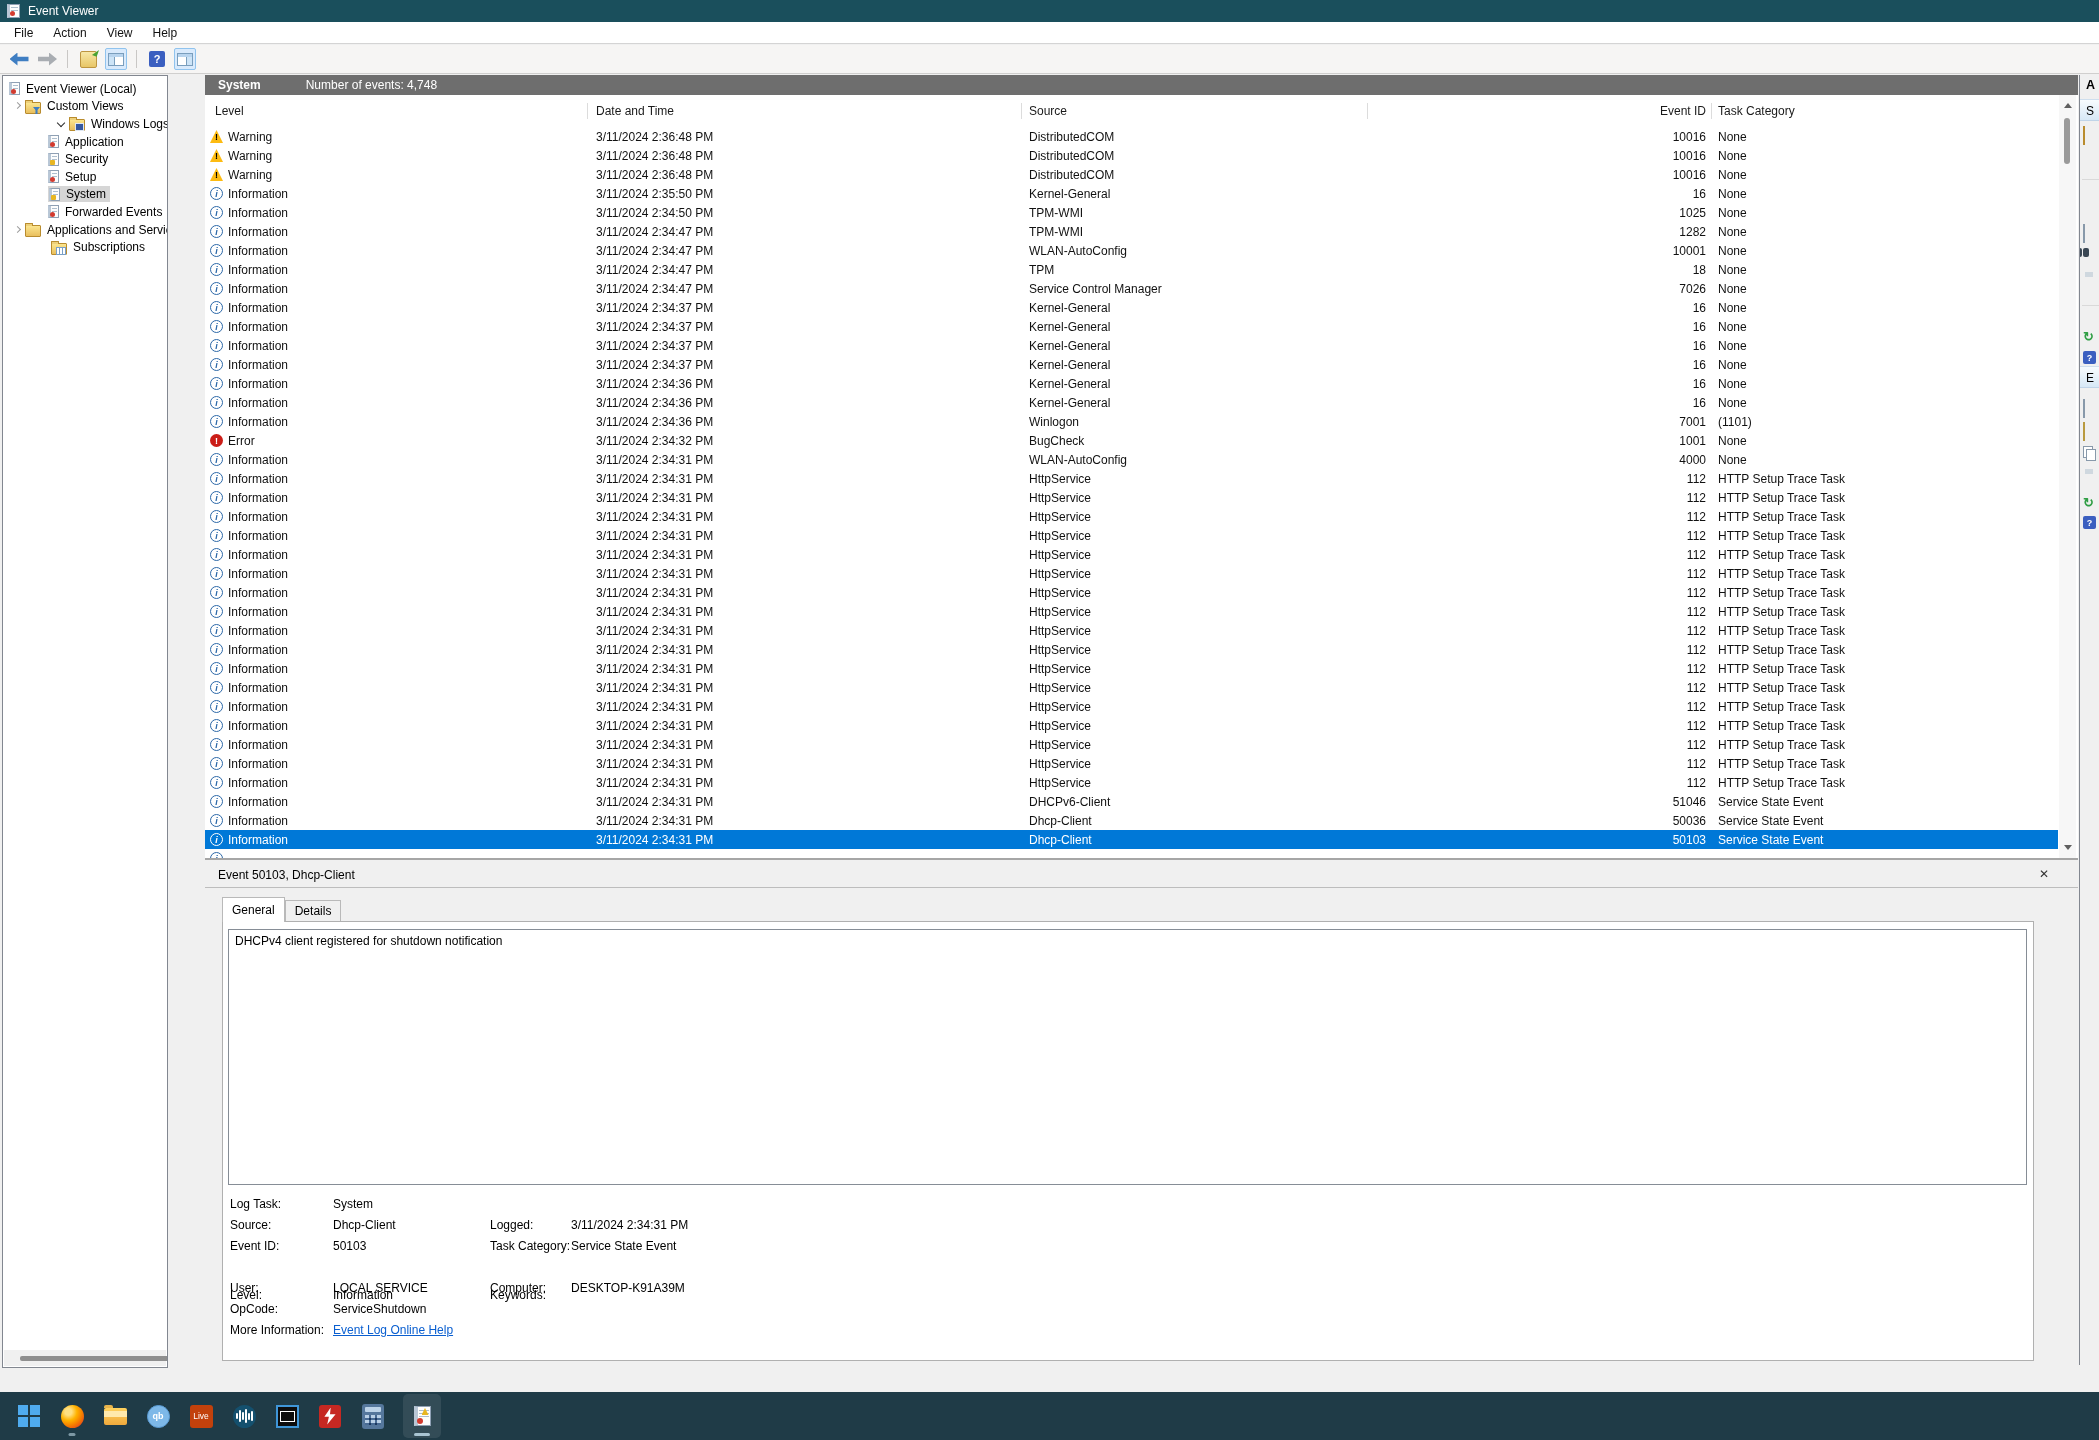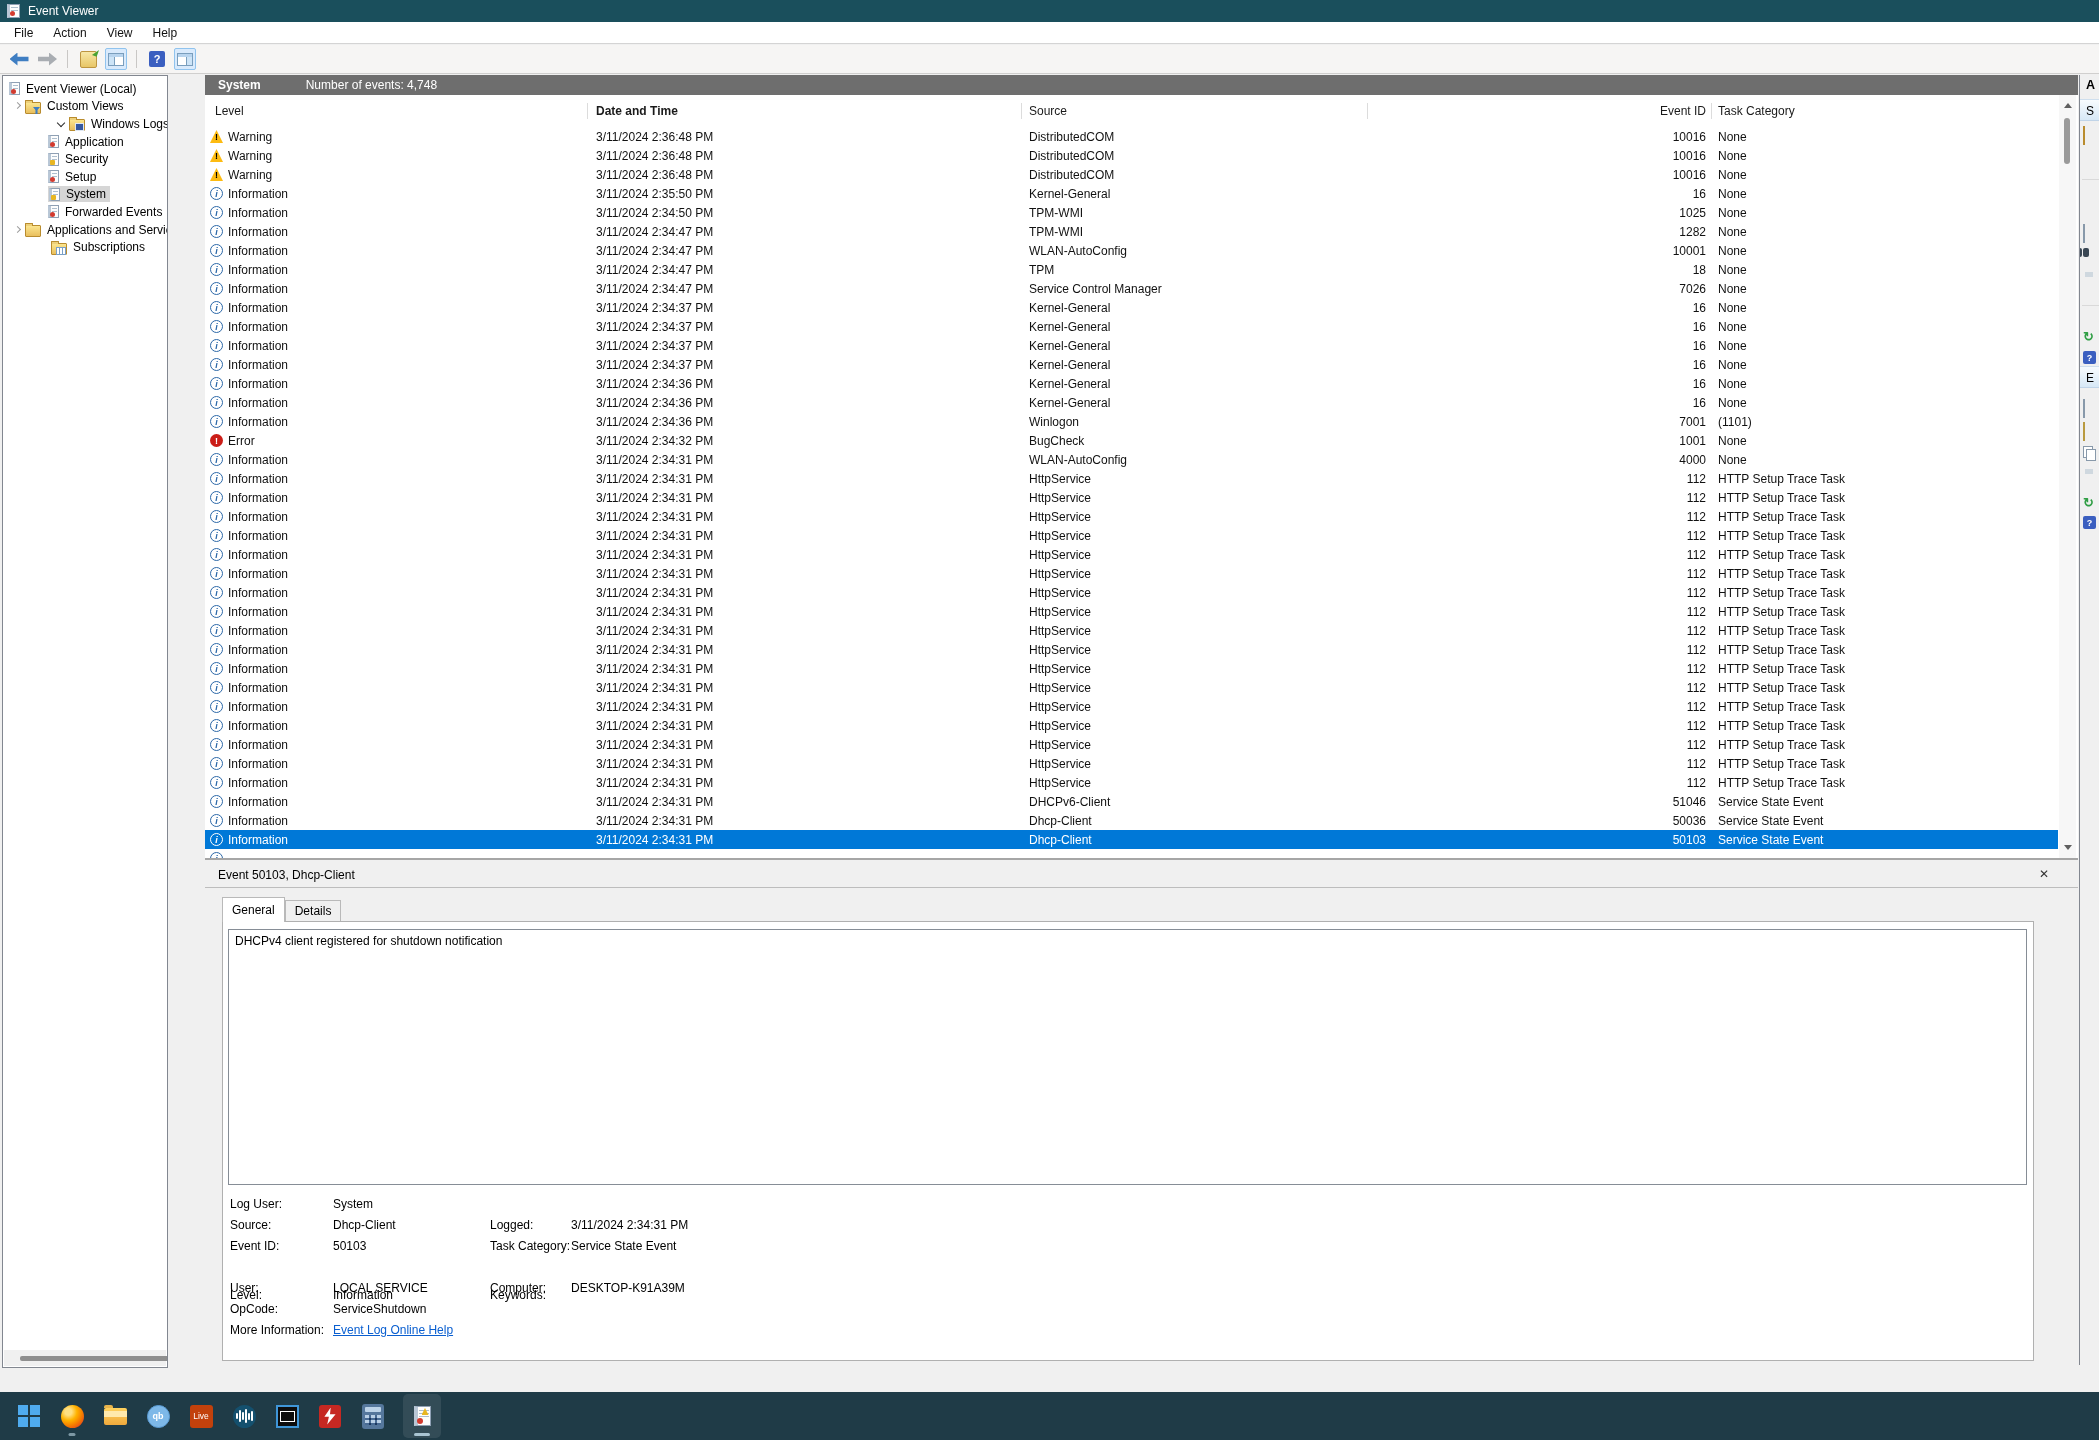--- a/index.html
+++ b/index.html
@@ -245,21 +245,21 @@
   </div>
 
   <div class="main-hdr">
     <span class="t">System</span>
     <span class="s">Number of events: 4,748</span>
   </div>
 
   <div class="lv">
     <div class="lv-head">
         <span class="hcell" style="width: 383px; padding-left: 10px;">Level</span>
-        <span class="hcell" style="width: 434px; padding-left: 8px; font-weight: bold;">Date and Time</span>
+        <span class="hcell" style="width: 434px; padding-left: 8px;">Date and Time</span>
         <span class="hcell" style="width: 346px; padding-left: 7px;">Source</span>
         <span class="hcell" style="width: 344px; text-align: right; padding-right: 6px;">Event ID</span>
         <span class="hcell" style="flex: 1 1 0%; padding-left: 6px;">Task Category</span>
       </div>
     <div class="rows">
         <div class="row">
           <span class="cell c0">
             <span class="lvl warn">!</span>
             <span>Warning</span>
           </span>
@@ -657,21 +657,21 @@
     </div>
     <div class="d-close"></div>
     <div class="tabs">
       <span class="tab active">General</span>
       <span class="tab">Details</span>
     </div>
     <div class="d-box"></div>
     <div class="d-msg">DHCPv4 client registered for shutdown notification</div>
     <div id="fields">
         <div class="fr" style="top: 335px; left: 0px; right: 0px;">
-          <span class="lab">Log User:</span>
+          <span class="lab">Log Task:</span>
           <span class="val">System</span>
         </div>
         <div class="fr" style="top: 356px; left: 0px; right: 0px;">
           <span class="lab">Source:</span>
           <span class="val">Dhcp-Client</span>
           <span class="rlab">Logged:</span>
           <span class="rval">3/11/2024 2:34:31 PM</span>
         </div>
         <div class="fr" style="top: 377px; left: 0px; right: 0px;">
           <span class="lab">Event ID:</span>

